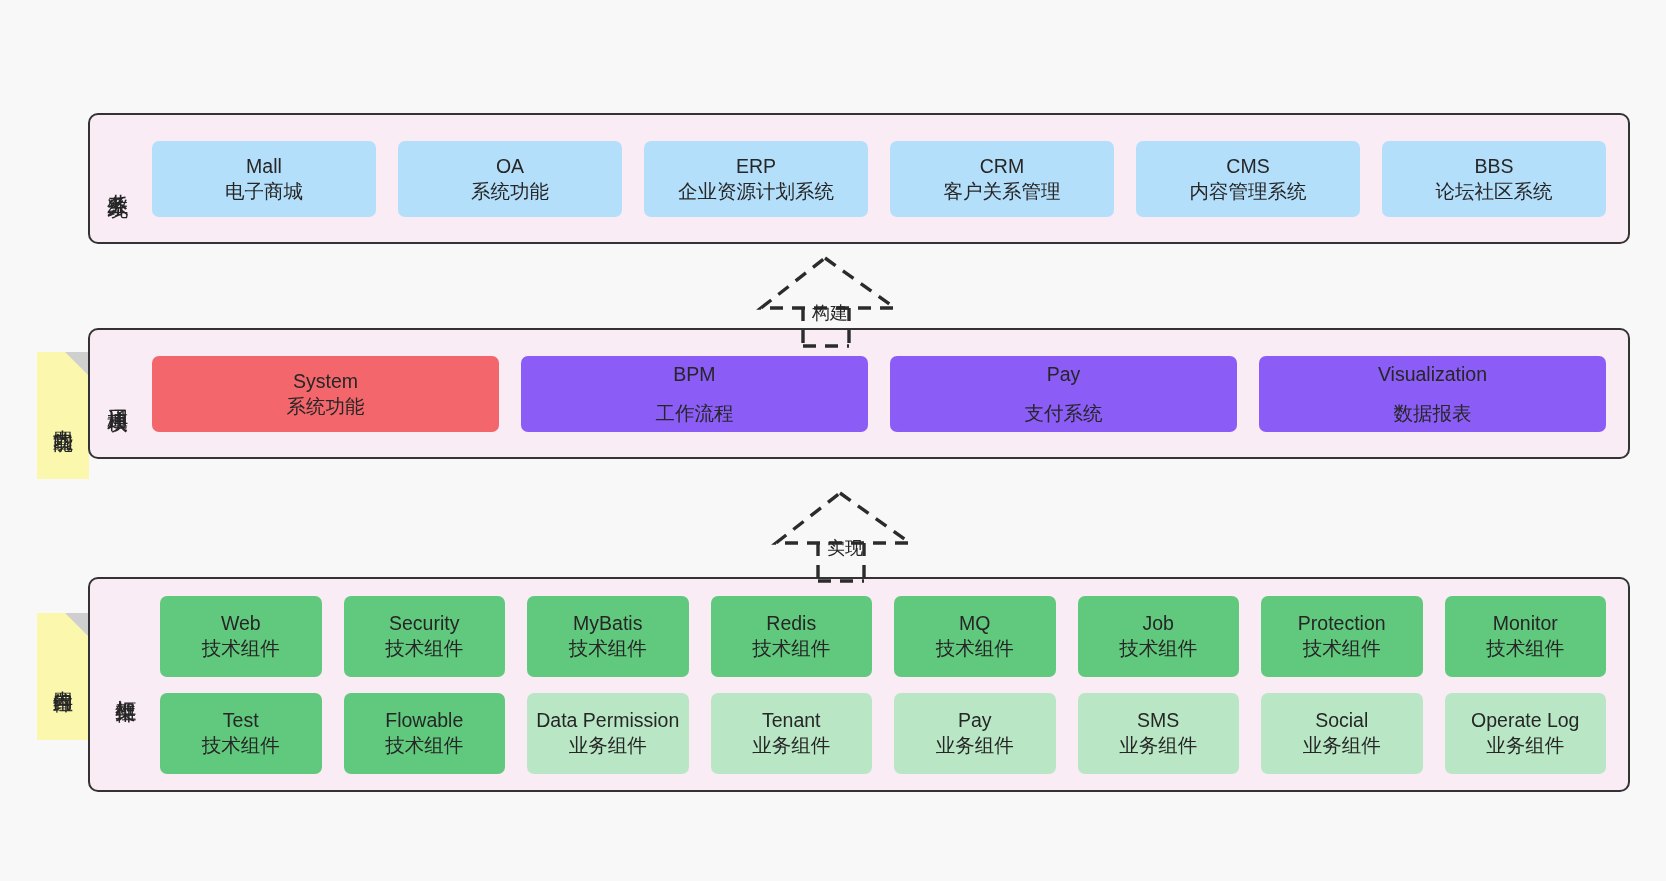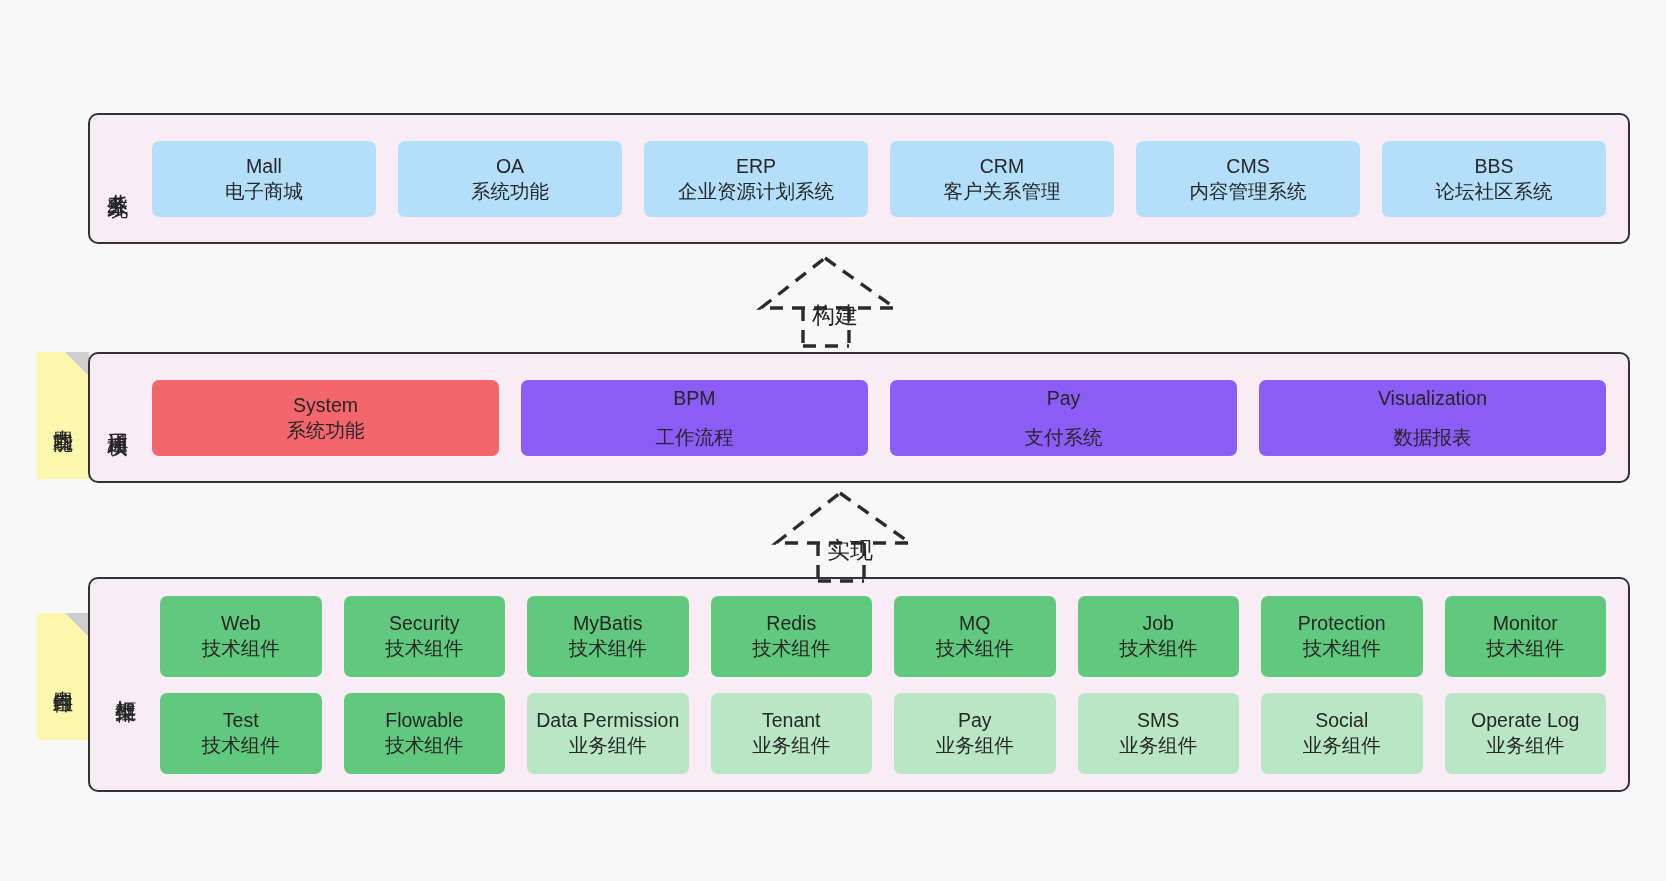--- a/index.html
+++ b/index.html
@@ -115,21 +115,21 @@
     border-color: transparent #cfcfcf transparent transparent;
   }
 
   
   .arrow-wrap {
     position: absolute;
     z-index: 4;
   }
   .arrow-label {
     position: absolute;
-    font-size: 23px;
+    font-size: 18px;
     line-height: 1;
     color: #262626;
     white-space: nowrap;
     background: transparent;
   }
 </style>
 </head>
 <body>
 
 <div id="canvas">
@@ -179,21 +179,21 @@
   <div class="arrow-wrap" style="left:755px; top:252px; width:150px; height:96px;">
     <svg width="150" height="96" viewBox="0 0 150 96">
 
       <path d="M 70 6 L 140 56 L 6 56 Z" fill="none" stroke="#2b2b2b" stroke-width="3.4" stroke-dasharray="13,9" stroke-linecap="butt" stroke-linejoin="miter"></path>
 
       <path d="M 48 56 L 48 94 M 94 56 L 94 94 M 48 94 L 94 94" fill="none" stroke="#2b2b2b" stroke-width="3.4" stroke-dasharray="13,9" stroke-linecap="butt"></path>
     </svg>
     <span class="arrow-label" style="left:57px; top:52px;">构建</span>
   </div>
 
-  <div class="panel" style="left:88px; top:352px; width:1542px; height:131px;">
+  <div class="panel" style="left:88px; top:328px; width:1542px; height:131px;">
     <div class="panel-label">通用模块</div>
     <div class="panel-body">
       <div class="row" style="height:76px;">
         <div class="card c-red">
           <span class="t1">System</span>
           <span class="t2">系统功能</span>
         </div>
         <div class="card c-pink">
           <span class="t1">BPM</span>
           <span class="t2">工作流程</span>

